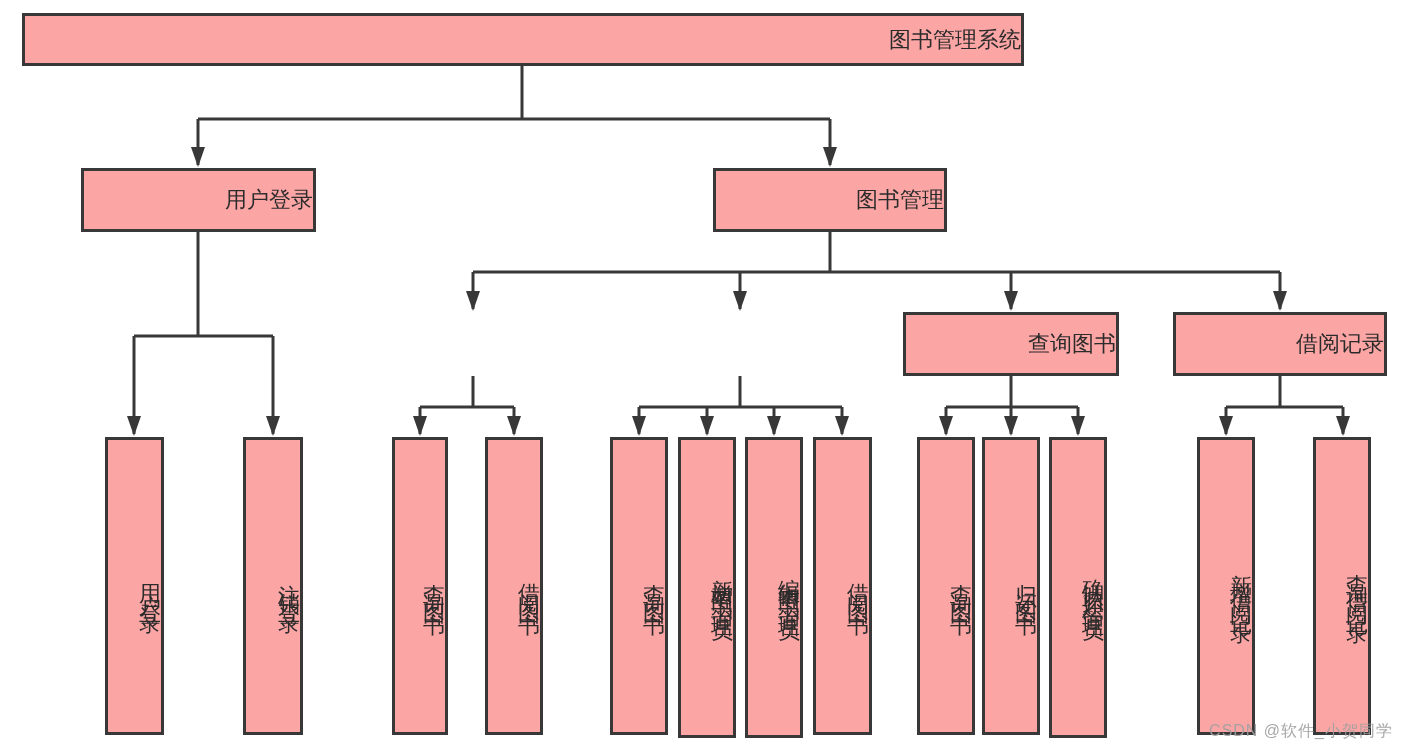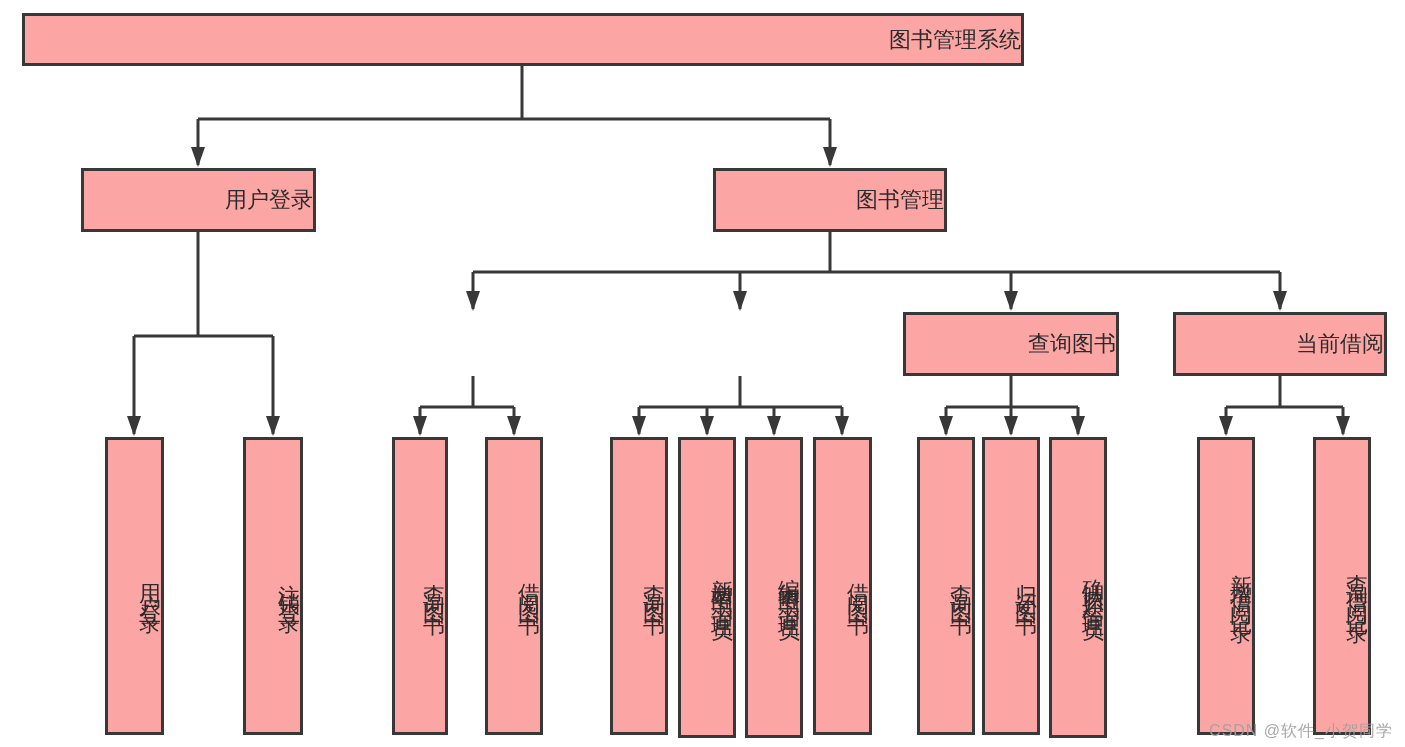--- a/index.html
+++ b/index.html
@@ -99,21 +99,21 @@
     <span>用户登录</span>
   </div>
   <div class="node" style="left:713px;top:168px;width:234px;height:64px;">
     <span>图书管理</span>
   </div>
 
   <div class="node" style="left:903px;top:312px;width:216px;height:64px;">
     <span>查询图书</span>
   </div>
   <div class="node" style="left:1173px;top:312px;width:214px;height:64px;">
-    <span>当前借阅</span>
+    <span>借阅记录</span>
   </div>
 
   <div class="node vert" style="left:105px;top:437px;width:59px;height:298px;">
     <span>用户登录</span>
   </div>
   <div class="node vert" style="left:243px;top:437px;width:60px;height:298px;">
     <span>注销登录</span>
   </div>
 
   <div class="node vert" style="left:392px;top:437px;width:56px;height:298px;">

